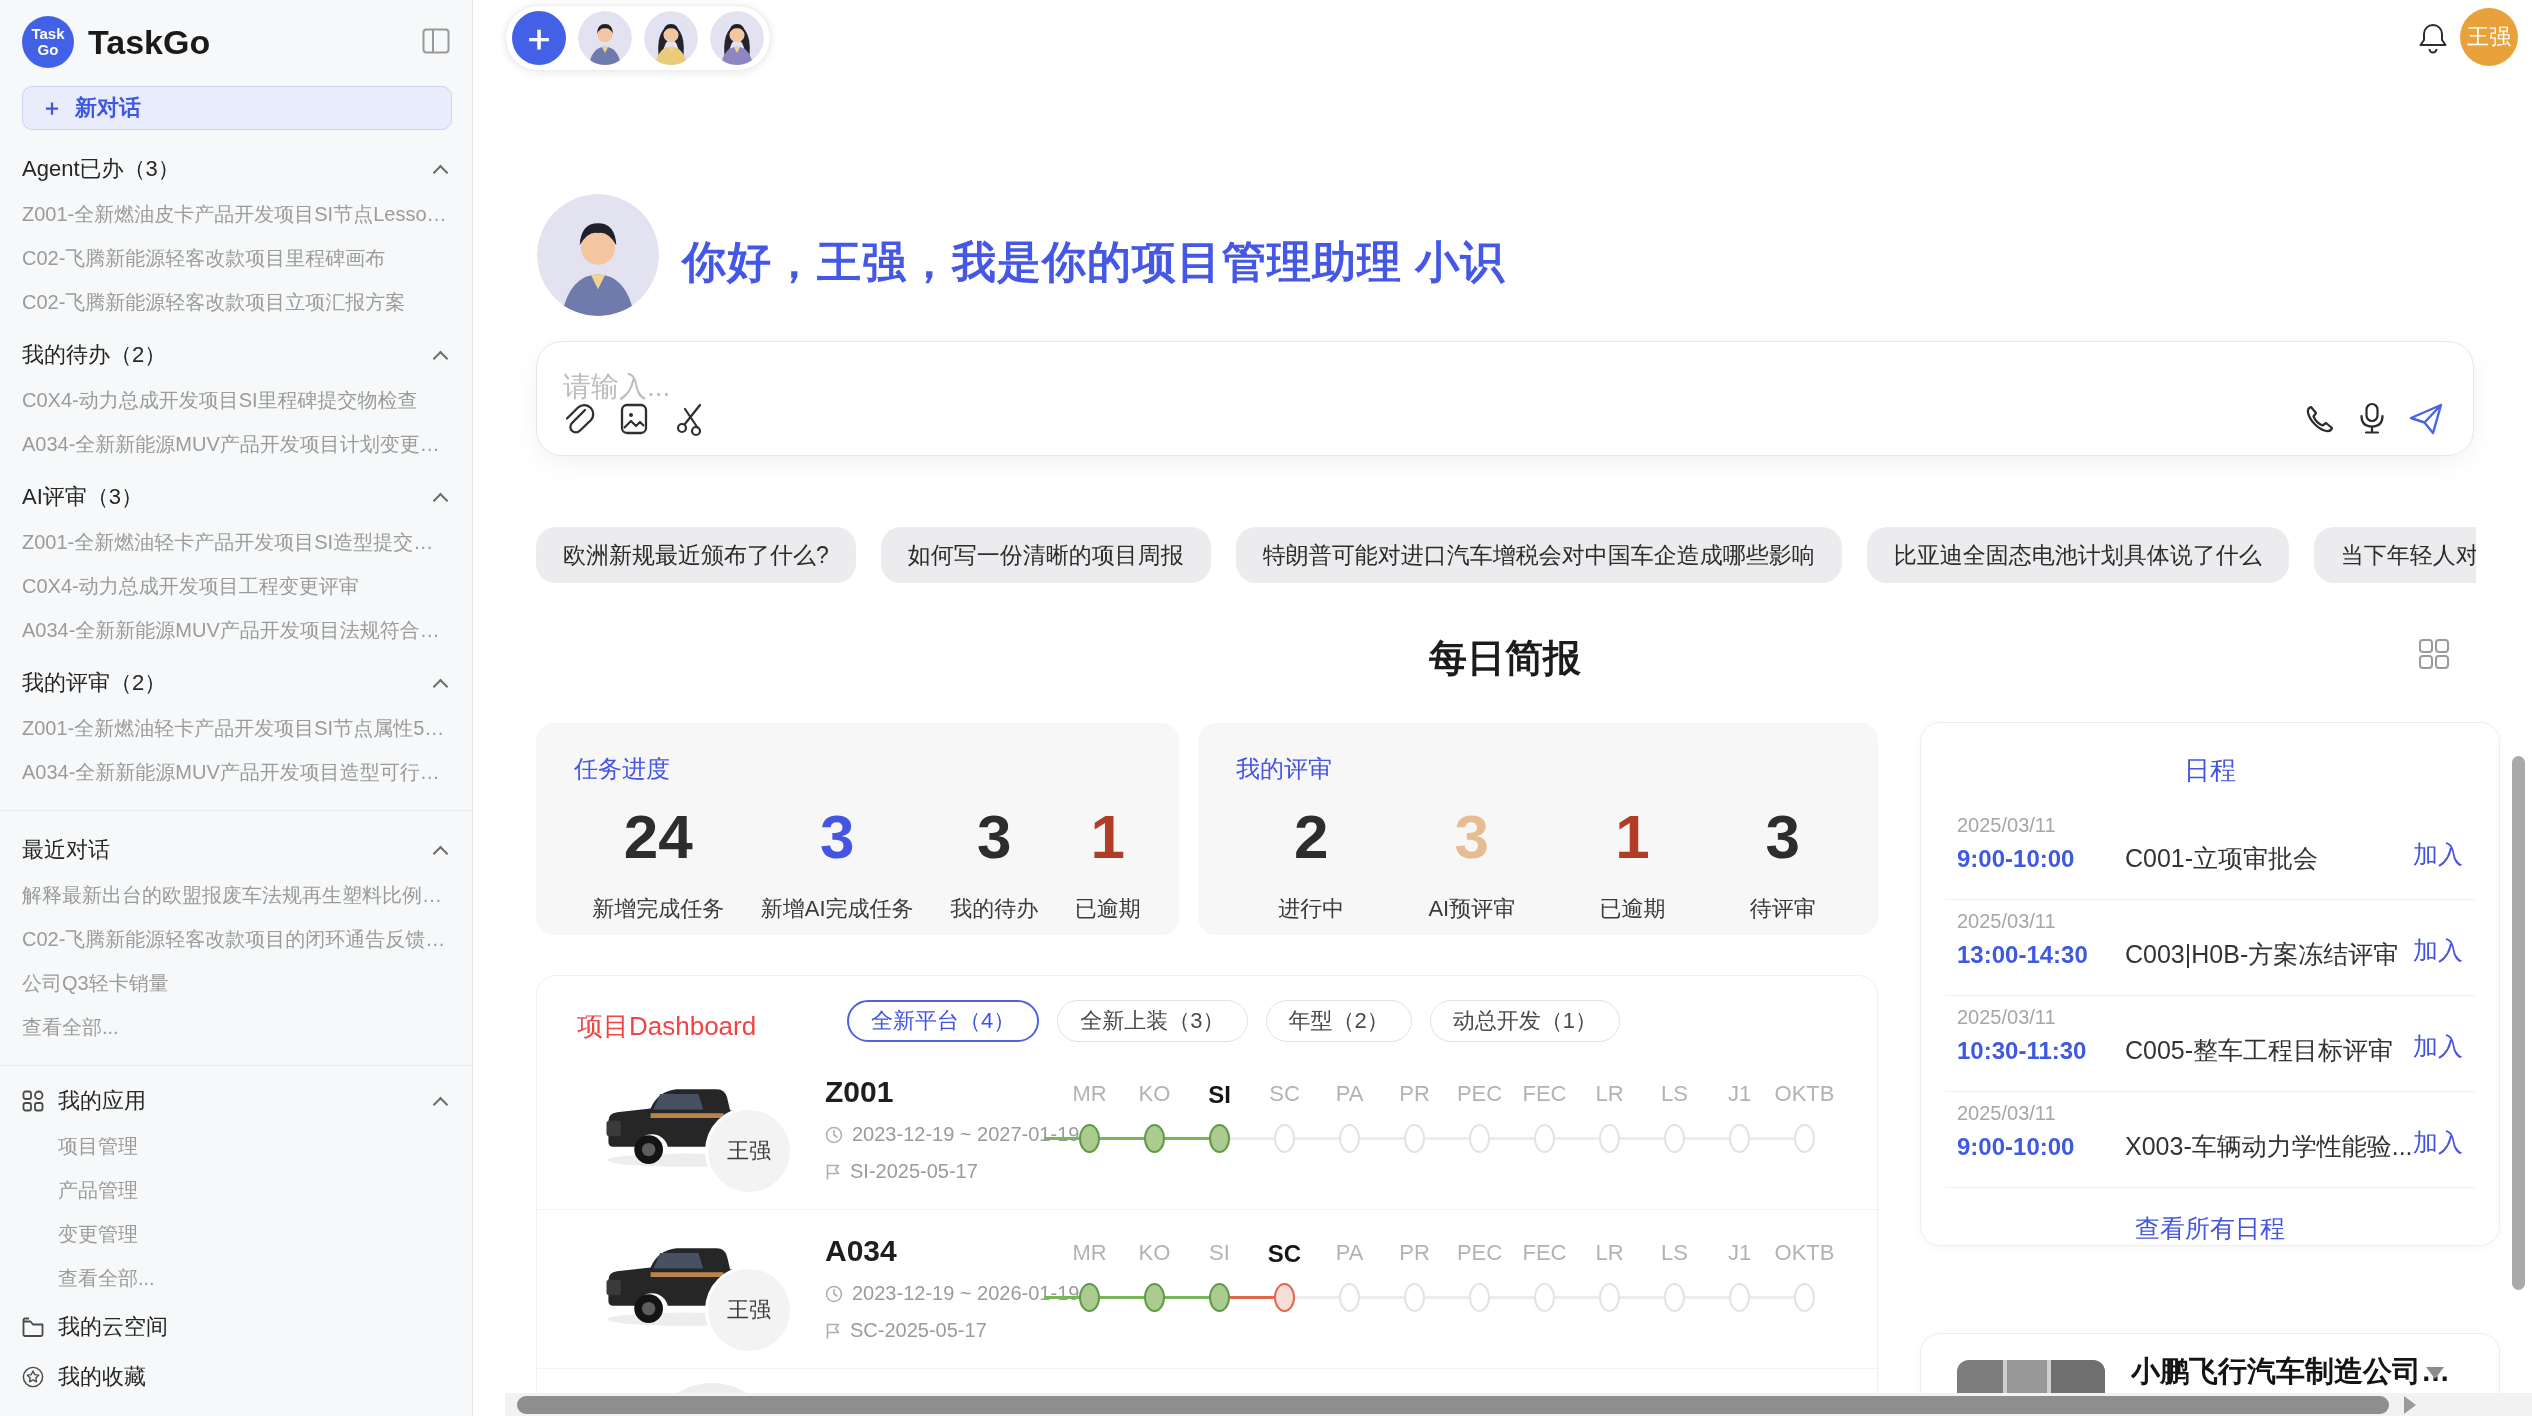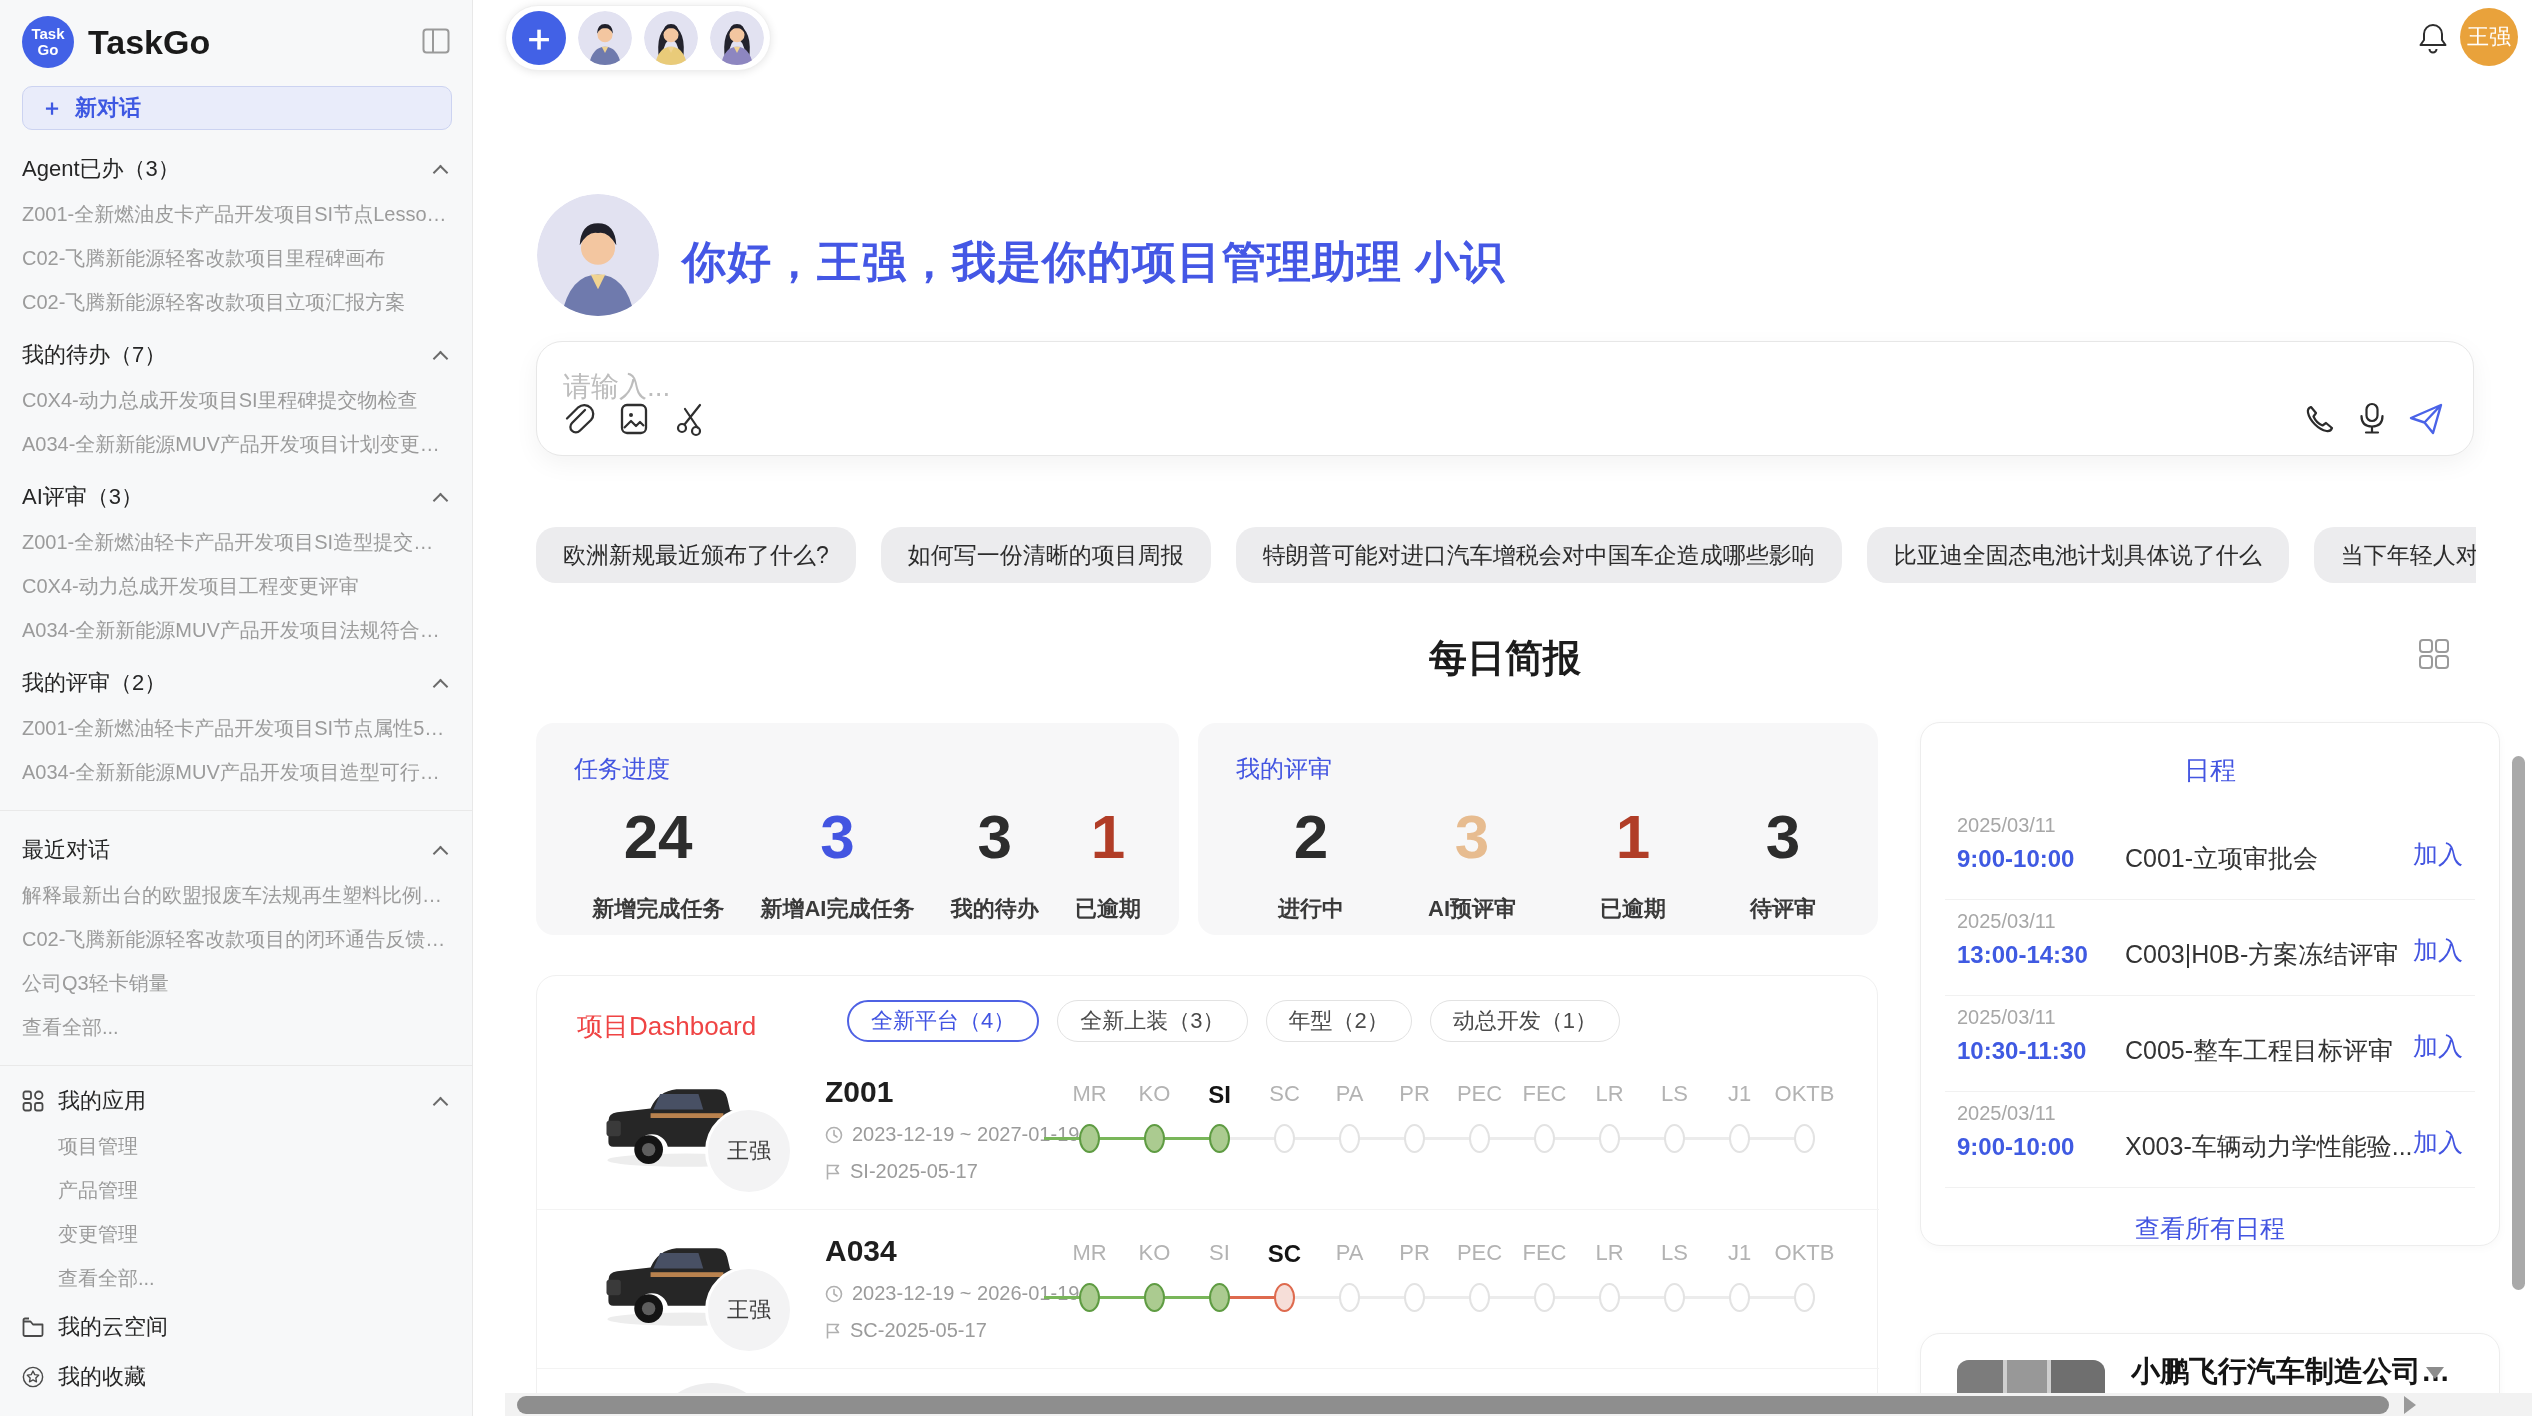--- a/index.html
+++ b/index.html
@@ -76,21 +76,21 @@
   .stat-cards { position:absolute; left:536px; top:723px; width:1342px; display:flex; gap:19px; }
   .stat-card { background:#f7f7f8; border-radius:18px; height:212px; padding:30px 20px 0 38px; }
   .stat-card:nth-child(1){ width:643px; }
   .stat-card:nth-child(2){ width:680px; }
   .stat-card-title { font-size:24px; color:#4355e1; }
   .stat-row { display:flex; justify-content:space-around; margin-top:16px; }
   .stat { text-align:center; }
   .stat-val { font-size:62px; font-weight:bold; }
   .stat-val.dark{ color:#2d2d2d; } .stat-val.blue{ color:#4355e1; }
   .stat-val.red{ color:#b13d27; } .stat-val.tan{ color:#e7bc90; }
-  .stat-label { margin-top:22px; font-size:22px; color:#3a3a3a;font-weight:bold; }
+  .stat-label { margin-top:22px; font-size:22px; color:#3a3a3a; }
 
   
   .sch-card { position:absolute; left:1920px; top:722px; width:580px; height:524px; background:#fff;
               border:1px solid #ededed; border-radius:20px; box-shadow:0 2px 10px rgba(0,0,0,.03); }
   .sch-title { text-align:center; margin-top:30px; font-size:26px; color:#4355e1; }
   .sch-body { margin-top:16px; }
   .sch-item { height:86px; padding:10px 36px 0 36px; display:flex; align-items:flex-start; }
   .sch-left { width:168px; }
   .sch-date { font-size:20px; color:#a7a7a7; }
   .sch-time { margin-top:8px; font-size:24px; font-weight:bold; color:#3f5ae2; }
@@ -185,21 +185,21 @@
         <div class="sb-header">
           <span>Agent已办（3）</span>
           <span class="chev-up"></span>
         </div>
         <div class="sb-item">Z001-全新燃油皮卡产品开发项目SI节点Lesson Learn报告</div>
         <div class="sb-item">C02-飞腾新能源轻客改款项目里程碑画布</div>
         <div class="sb-item">C02-飞腾新能源轻客改款项目立项汇报方案</div>
       </div>
       <div class="sb-group">
         <div class="sb-header">
-          <span>我的待办（7）</span>
+          <span>我的待办（2）</span>
           <span class="chev-up"></span>
         </div>
         <div class="sb-item">C0X4-动力总成开发项目SI里程碑提交物检查</div>
         <div class="sb-item">A034-全新新能源MUV产品开发项目计划变更表编写</div>
       </div>
       <div class="sb-group">
         <div class="sb-header">
           <span>AI评审（3）</span>
           <span class="chev-up"></span>
         </div>

